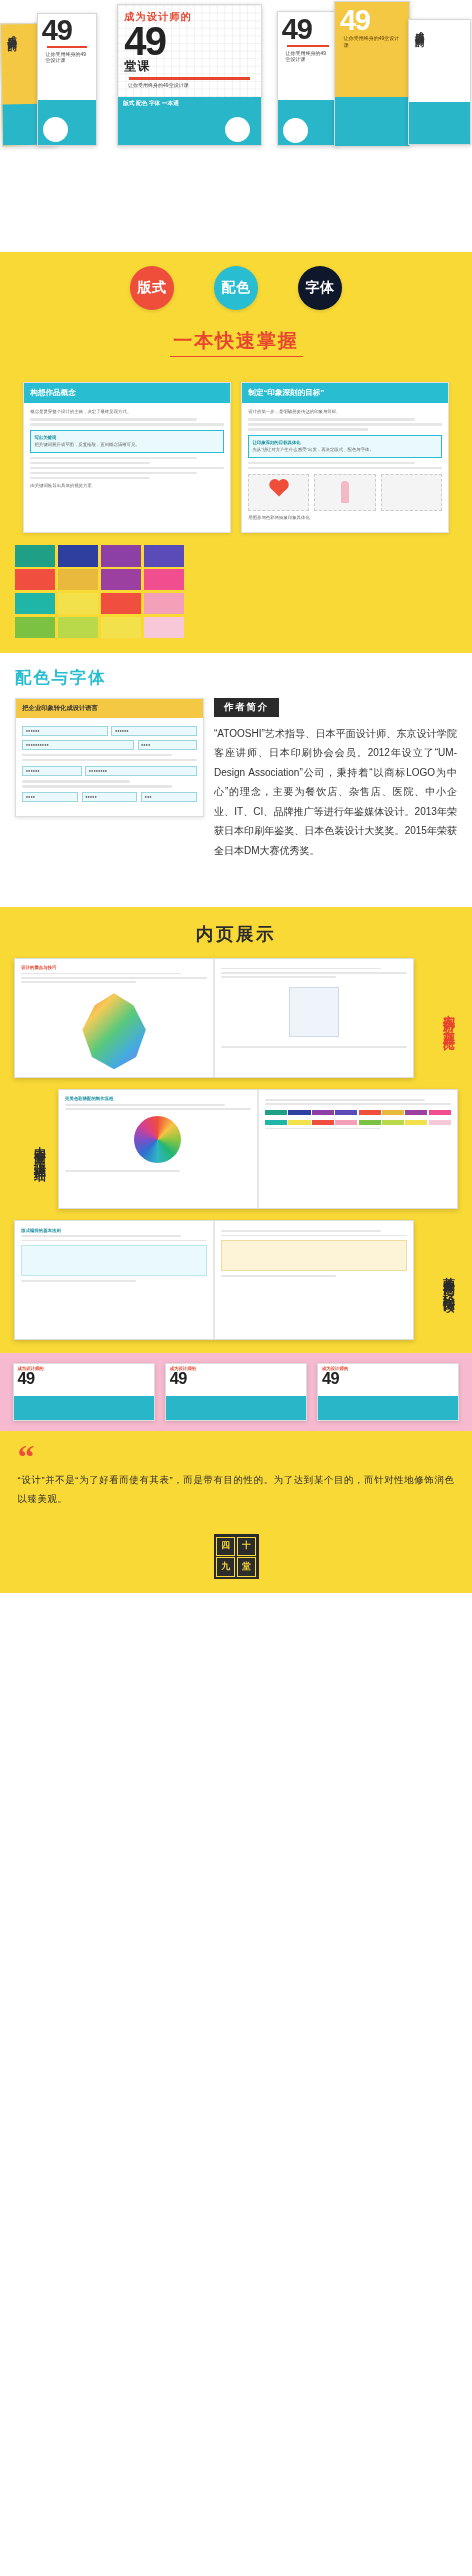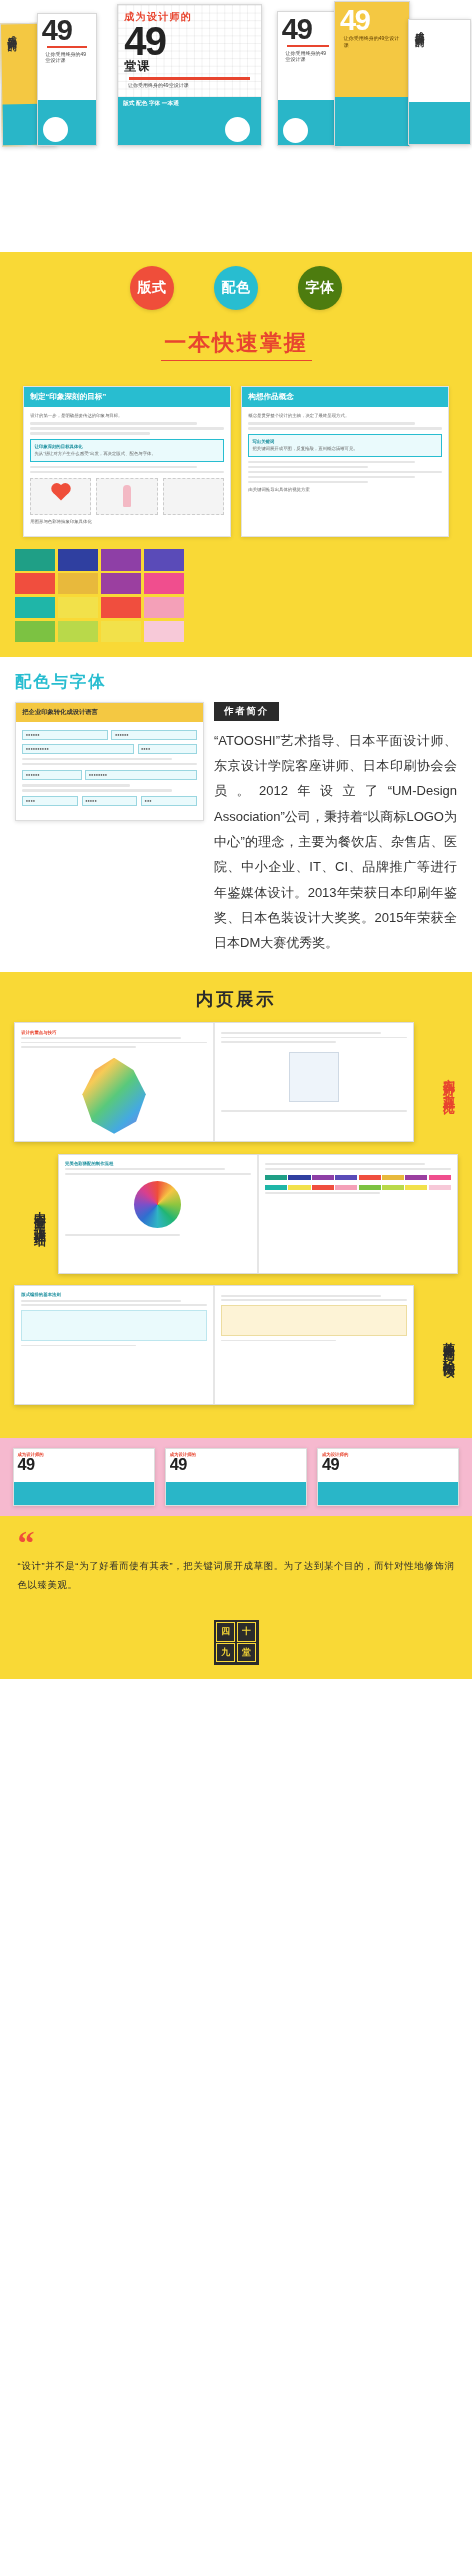--- a/index.html
+++ b/index.html
@@ -74,30 +74,30 @@
   }
   .kw-row { display:flex; justify-content:center; gap: 40px; }
   .kw {
     width: 44px; height: 44px; border-radius: 50%;
     display:flex; align-items:center; justify-content:center;
     color:#ffffff; font-size: 14px; font-weight:bold; letter-spacing:0.6px;
     box-shadow: 0 1.3px 3.8px rgba(0,0,0,.12);
   }
   .kw.c1 { background:#ef4e3a; }
   .kw.c2 { background:#28bdd0; }
-  .kw.c3 { background:#4d7c0f; }
+  .kw.c3 { background:#0f172a; }
 
   .headline-wrap {
     background:#f9d936;
     padding: 10px 0 16.4px 0;
     text-align:center;
   }
   .hl1 {
     display:inline-block;
-    font-size: 22px; font-weight: bold; color:#e8452f;
+    font-size: 19px; font-weight: bold; color:#e8452f;
     letter-spacing: 1.9px;
     border-bottom: 1.9px solid #e8452f;
     padding: 0 3.8px 2.5px 3.8px;
     margin-bottom: 5px;
   }
   .hl2 {
     font-size: 19px; font-weight:bold; color:#2b2b2b; letter-spacing:1.9px;
     display:inline-block;
     border-bottom: 1.9px solid #2b2b2b;
     padding: 0 3.8px 2.5px 3.8px;
@@ -167,31 +167,32 @@
     padding:0 0 6.3px 0;
   }
   .author-sheet .sheet-head { background:#f4c842; color:#333; font-size:6.3px;}
   .author-right { flex:1; }
   .name-badge {
     display:inline-block; background:#2b2b2b; color:#fff;
     font-size:9.4px; font-weight:bold; letter-spacing:1.9px;
     padding: 3.1px 10px; margin-bottom: 6.3px;
   }
   .author-text {
-    font-size: 13px; line-height: 1.95; color:#333; text-align:justify;
+    font-size: 10px; line-height: 1.95; color:#333; text-align:justify;
   }
   .mindmap { padding: 6.3px; }
   .mm-node { border:0.6px solid #9ad6e0; background:#eafafc; font-size:3.8px; color:#555; padding:1.9px 2.5px; margin:1.9px 0;}
   .mm-row { display:flex; gap:3.8px; }
 
   
   .inner {
     background:#f9d936;
-    padding: 15px 0 22px 0;
+    padding: 15px 0 1px 0;
     position:relative;
+    margin-top:31px;
   }
   .inner-title {
     text-align:center; font-size: 17.6px; font-weight:bold; color:#2b2b2b;
     letter-spacing: 2.5px; margin-bottom: 11.3px;
   }
   .shot-row {
     display:flex; align-items:center; gap: 8.8px;
     padding: 0 14px; margin-bottom: 11.3px;
   }
   .shot {
@@ -343,20 +344,39 @@
       <div class="kw c2">配色</div>
       <div class="kw c3">字体</div>
     </div>
   </div>
 
   <div class="headline-wrap">
     <div><span class="hl1">一本快速掌握</span></div>
   </div>
 
   <div class="spreads">
+    <div class="sheet">
+      <div class="sheet-head alt">构想作品概念</div>
+      <div class="sheet-body">
+        <div>概念是贯穿整个设计的主轴，决定了最终呈现方式。</div>
+        <div class="txt-line m"></div>
+        <div class="txt-line"></div>
+        <div class="box-note">
+          <div style="font-weight:bold;color:#1b8f9e">写出关键词</div>
+          <div>把关键词展开成草图，反复推敲，直到概念清晰可见。</div>
+        </div>
+        <div class="txt-line m"></div>
+        <div class="txt-line s"></div>
+        <div class="txt-line"></div>
+        <div class="txt-line m"></div>
+        <div class="txt-line s"></div>
+        <div style="margin-top:3.1px">由关键词推导出具体的视觉方案</div>
+      </div>
+    </div>
+
     <div class="sheet">
       <div class="sheet-head">制定“印象深刻的目标”</div>
       <div class="sheet-body">
         <div>设计的第一步，是明确想要传达的印象与目标。</div>
         <div class="txt-line m"></div>
         <div class="txt-line"></div>
         <div class="txt-line s"></div>
         <div class="box-note">
           <div style="font-weight:bold;color:#1b8f9e">让印象深刻的目标具体化</div>
           <div>先从“想让对方产生什么感受”出发，再决定版式、配色与字体。</div>
@@ -366,39 +386,20 @@
         <div class="mini-figs">
           <div class="mini-fig">
               <div class="heart"></div>
             </div>
           <div class="mini-fig">
               <div class="person"></div>
             </div>
           <div class="mini-fig"></div>
         </div>
         <div style="margin-top:3.1px">用图形与色彩将抽象印象具体化</div>
-      </div>
-    </div>
-
-    <div class="sheet">
-      <div class="sheet-head alt">构想作品概念</div>
-      <div class="sheet-body">
-        <div>概念是贯穿整个设计的主轴，决定了最终呈现方式。</div>
-        <div class="txt-line m"></div>
-        <div class="txt-line"></div>
-        <div class="box-note">
-          <div style="font-weight:bold;color:#1b8f9e">写出关键词</div>
-          <div>把关键词展开成草图，反复推敲，直到概念清晰可见。</div>
-        </div>
-        <div class="txt-line m"></div>
-        <div class="txt-line s"></div>
-        <div class="txt-line"></div>
-        <div class="txt-line m"></div>
-        <div class="txt-line s"></div>
-        <div style="margin-top:3.1px">由关键词推导出具体的视觉方案</div>
       </div>
     </div>
   </div>
 
   <div class="intro">
     <div class="palette" id="paletteGrid">
         <div class="pal" style="background: rgb(31, 159, 134);"></div>
         <div class="pal" style="background: rgb(47, 63, 160);"></div>
         <div class="pal" style="background: rgb(142, 63, 166);"></div>
         <div class="pal" style="background: rgb(90, 75, 184);"></div>
@@ -556,21 +557,21 @@
       <div class="tb-top">
         <div style="font-size:4.4px;font-weight:bold;color:#e8452f">成为设计师的</div>
         <div class="tb-num">49</div>
       </div>
       <div class="tb-bot"></div>
     </div>
   </div>
 
   <div class="quote">
     <div class="qmark">“</div>
-    <div class="qtext">“设计”并不是“为了好看而使有其表”，把关键词展开成草图。为了达到某个目的，而针对性地修饰润色以臻美观。</div>
+    <div class="qtext">“设计”并不是“为了好看而使有其表”，而是带有目的性的。为了达到某个目的，而针对性地修饰润色以臻美观。</div>
   </div>
 
   <div class="footer">
     <div class="logo">
       <span>四</span>
       <span>十</span>
       <span>九</span>
       <span>堂</span>
     </div>
   </div>

